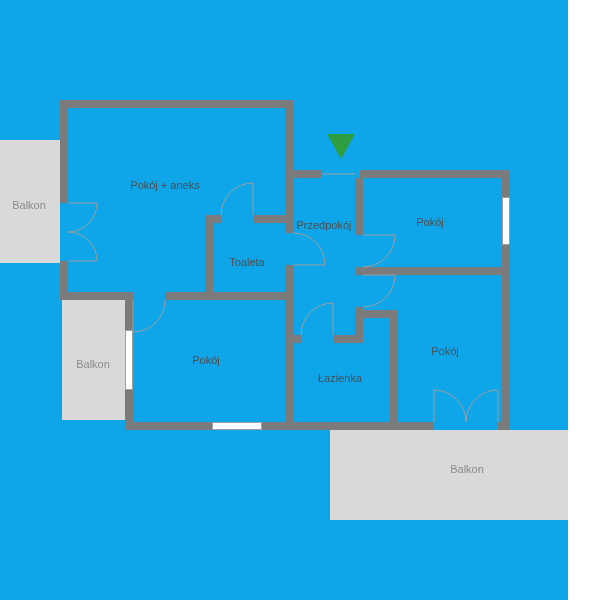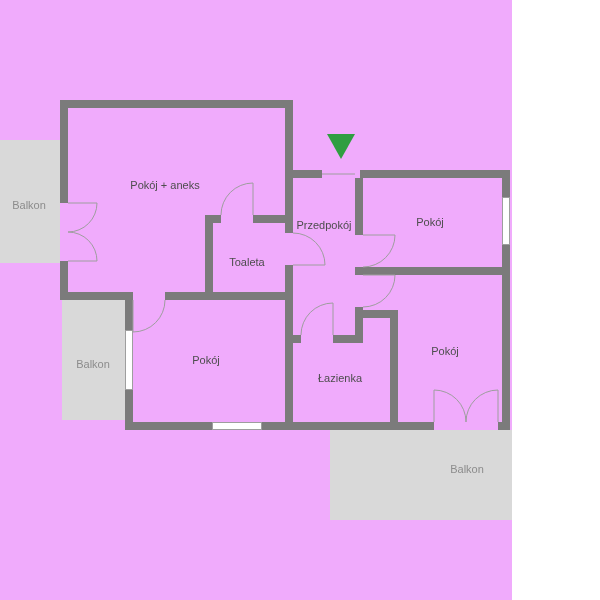--- a/index.html
+++ b/index.html
@@ -3,23 +3,23 @@
 <meta charset="utf-8">
 <style>
   html, body {
     margin: 0;
     padding: 0;
     background: #ffffff;
     font-family: "Liberation Sans", sans-serif;
   }
   .stage {
     position: relative;
-    width: 512px;
+    width: 568px;
     height: 600px;
-    background: #f0abfc;
+    background: #0ea5e9;
     overflow: hidden;
   }
   svg text {
     font-family: "Liberation Sans", sans-serif;
     font-size: 11px;
   }
 </style>
 </head>
 <body>
 

